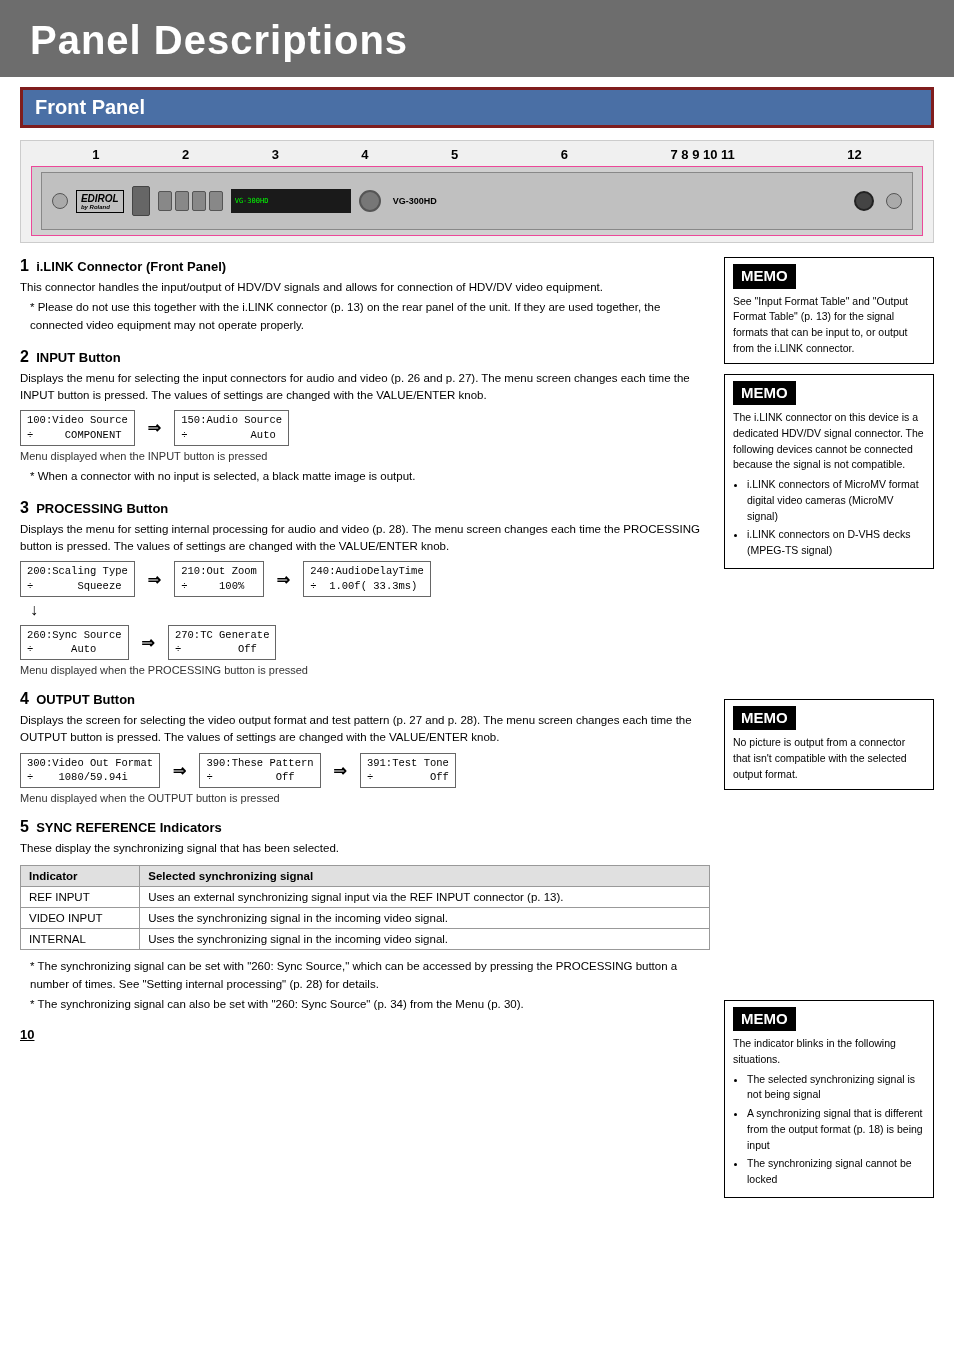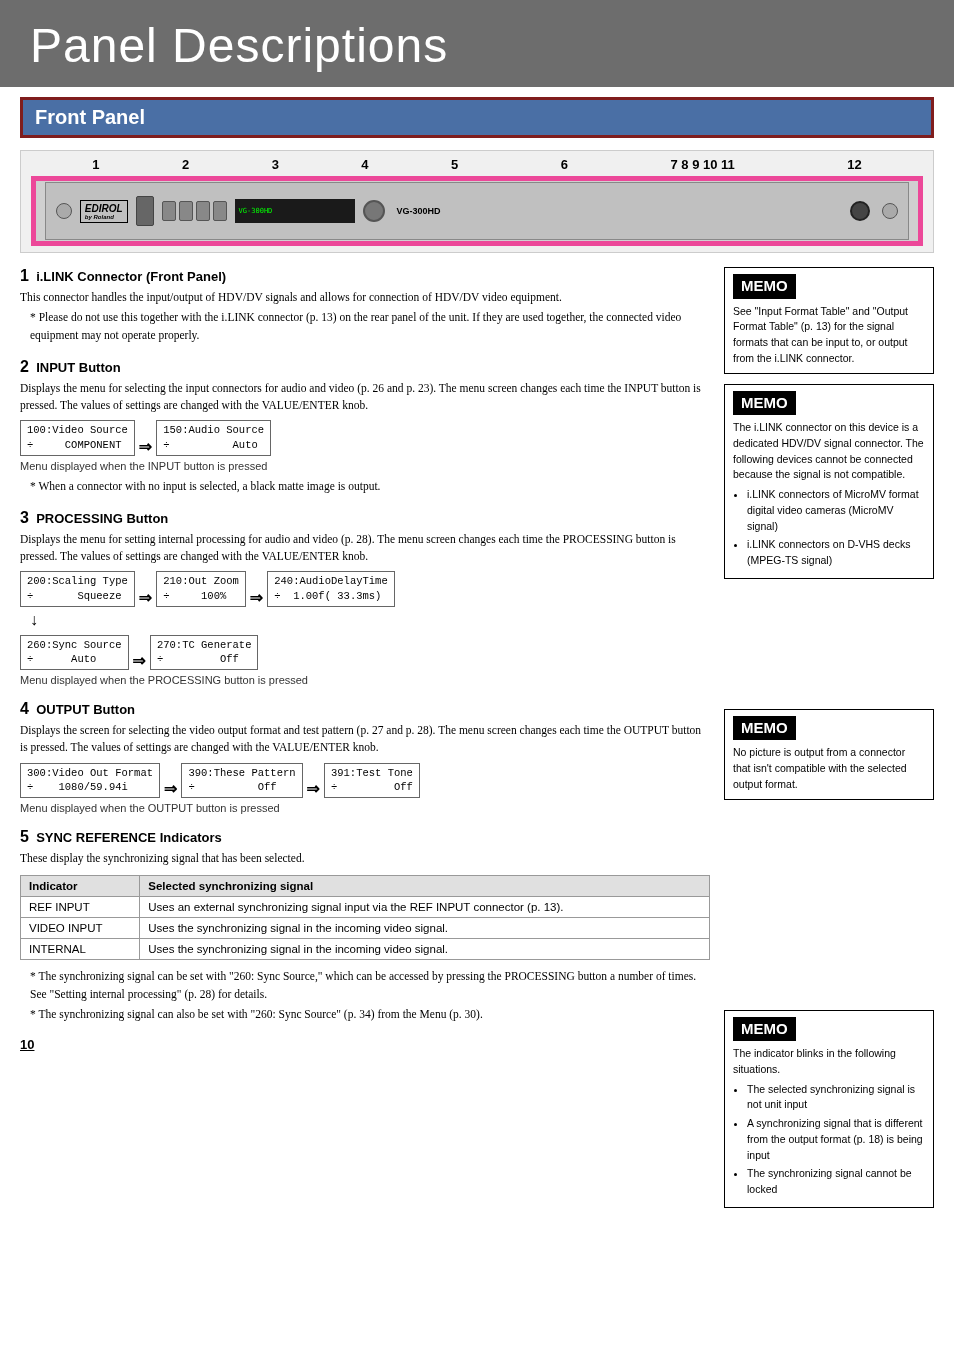--- a/index.html
+++ b/index.html
@@ -11,22 +11,22 @@
       width: 954px;
       min-height: 1351px;
     }
 
     
     .page-header {
       background: #6d6d6d;
       padding: 18px 30px 14px 30px;
     }
     .page-header h1 {
-      font-size: 48px;
-      font-weight: normal;
+      font-size: 40px;
+      font-weight: bold;
       color: #fff;
       letter-spacing: 1px;
     }
 
     
     .page-body {
       padding: 10px 20px 20px 20px;
       display: flex;
       flex-direction: column;
     }
@@ -60,21 +60,21 @@
       justify-content: space-around;
       font-size: 13px;
       font-weight: bold;
       margin-bottom: 4px;
       padding: 0 20px;
     }
     .device-image-mock {
       width: 100%;
       height: 70px;
       background: #d0d0d0;
-      border: 5px solid #ec4899;
+      border: 1px solid #ec4899;
       display: flex;
       align-items: center;
       justify-content: center;
       position: relative;
       overflow: hidden;
     }
     .device-image-inner {
       width: 98%;
       height: 58px;
       background: #c0c0c0;
@@ -155,37 +155,36 @@
       margin-bottom: 4px;
     }
     .section-number {
       font-size: 16px;
       font-weight: bold;
     }
     .section-item p {
       font-size: 11.5px;
       line-height: 1.5;
       margin-bottom: 3px;
-      font-family: Liberation Serif, serif;
     }
     .note-line {
       font-size: 11px;
       line-height: 1.5;
       margin-bottom: 3px;
       padding-left: 10px;
     }
     .note-line::before {
       content: "* ";
     }
 
     
     .menu-display-row {
       display: flex;
-      align-items: flex-end;
-      gap: 4px;
+      align-items: center;
+      gap: 13px;
       margin: 6px 0 4px 0;
       flex-wrap: wrap;
     }
     .menu-box {
       background: #fff;
       border: 1px solid #666;
       font-family: 'Courier New', monospace;
       font-size: 10.5px;
       padding: 2px 6px;
       line-height: 1.4;
@@ -321,21 +320,21 @@
           <span class="section-number">1</span>&nbsp;&nbsp;i.LINK Connector (Front Panel)
         </h3>
         <p>This connector handles the input/output of HDV/DV signals and allows for connection of HDV/DV video equipment.</p>
         <p class="note-line" style="list-style:none;padding-left:10px;">Please do not use this together with the i.LINK connector (p. 13) on the rear panel of the unit. If they are used together, the connected video equipment may not operate properly.</p>
       </div>
 
       <div class="section-item">
         <h3>
           <span class="section-number">2</span>&nbsp;&nbsp;INPUT Button
         </h3>
-        <p>Displays the menu for selecting the input connectors for audio and video (p. 26 and p. 23). The menu screen changes each time the INPUT button is pressed. The values of settings are changed with the VALUE/ENTER knob.</p>
+        <p>Displays the menu for selecting the input connectors for audio and video (p. 26 and p. 27). The menu screen changes each time the INPUT button is pressed. The values of settings are changed with the VALUE/ENTER knob.</p>
         <div class="menu-display-row">
           <div class="menu-box">100:Video Source
 ÷     COMPONENT</div>
           <span class="arrow-right">⇒</span>
           <div class="menu-box">150:Audio Source
 ÷          Auto</div>
         </div>
         <div class="menu-caption">Menu displayed when the INPUT button is pressed</div>
         <p class="note-line" style="padding-left:10px;">When a connector with no input is selected, a black matte image is output.</p>
       </div>
@@ -442,21 +441,21 @@
         <div class="memo-title">MEMO</div>
         <p>No picture is output from a connector that isn't compatible with the selected output format.</p>
       </div>
 
       <div style="height: 200px;"></div>
 
       <div class="memo-box">
         <div class="memo-title">MEMO</div>
         <p>The indicator blinks in the following situations.</p>
         <ul>
-          <li>The selected synchronizing signal is not unit input</li>
+          <li>The selected synchronizing signal is not being signal</li>
           <li>A synchronizing signal that is different from the output format (p. 18) is being input</li>
           <li>The synchronizing signal cannot be locked</li>
         </ul>
       </div>
 
     </div>
   </div>
 </div>
 
 </body></html>

